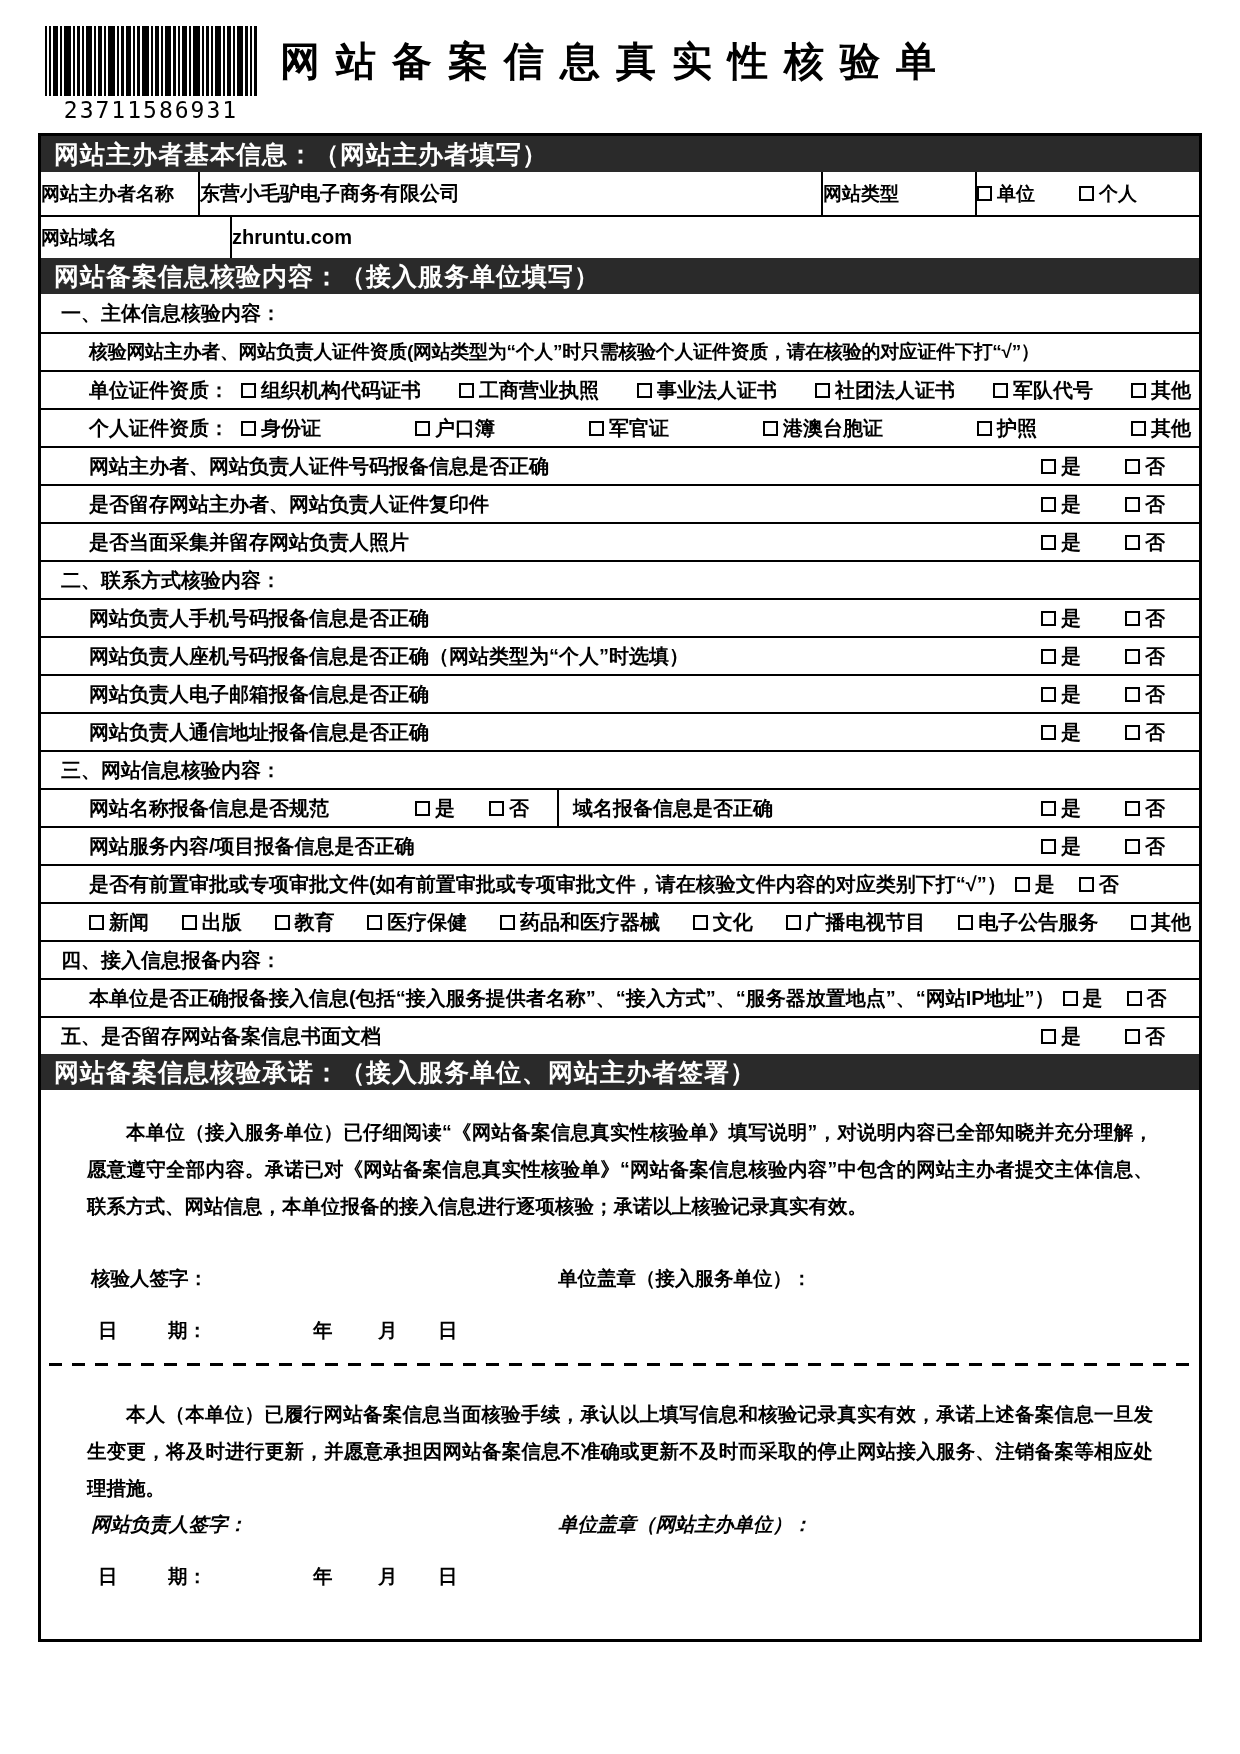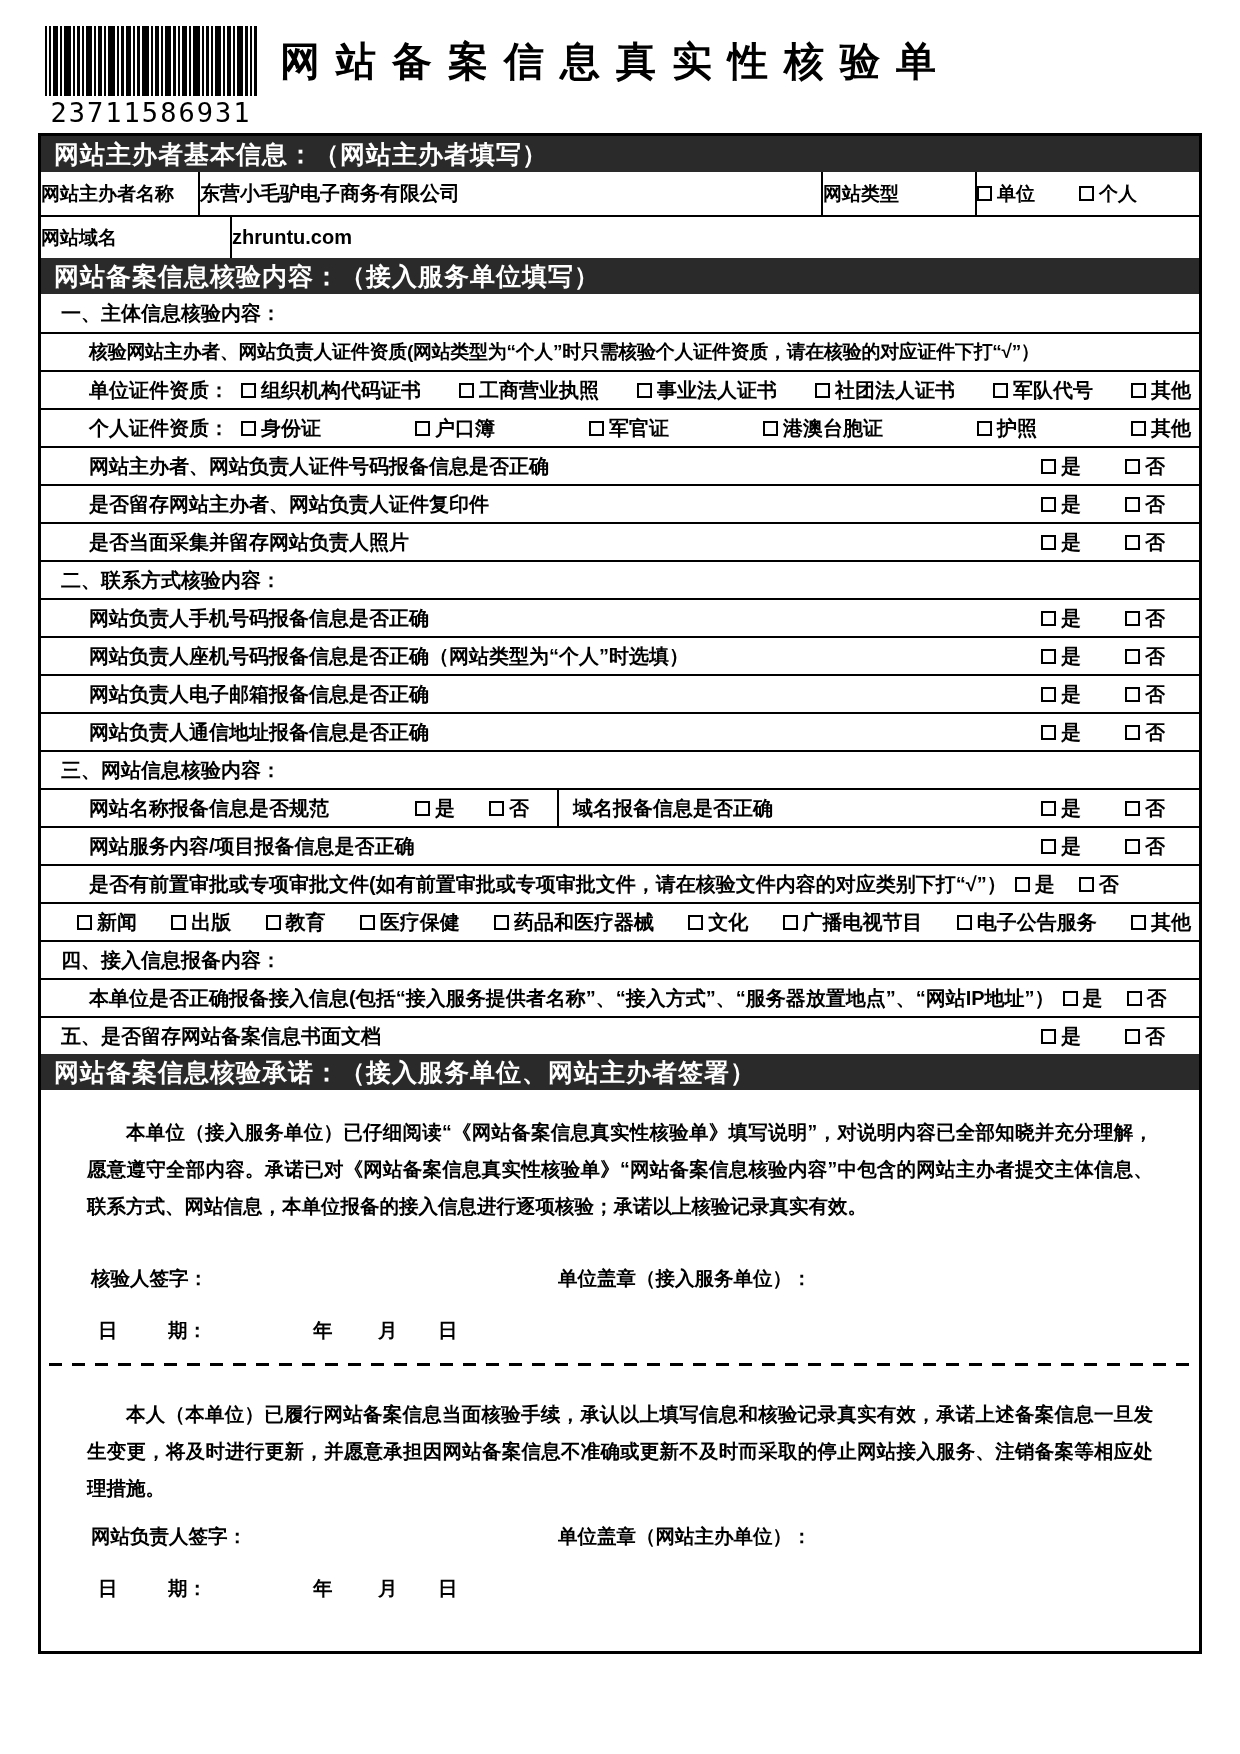--- a/index.html
+++ b/index.html
@@ -8,21 +8,21 @@
     width:1240px; height:1754px; position:relative;
     font-family:"Liberation Sans","DejaVu Sans",sans-serif;
     color:#000;
   }
   .page { position:absolute; inset:0; background:#fff; }
 
   
   .top { position:absolute; left:38px; top:22px; width:1164px; height:106px; }
   .barcode-block { position:absolute; left:6px; top:4px; width:214px; text-align:center; }
   .barcode-block svg { display:block; }
-  .bc-num { font-family:"DejaVu Sans Mono",monospace; font-size:27px; letter-spacing:2px; margin-top:1px; }
+  .bc-num { font-family:"DejaVu Sans Mono",monospace; font-size:23px; letter-spacing:2px; margin-top:1px; }
   .doc-title {
     position:absolute; left:242px; top:12px; white-space:nowrap;
     font-size:40px; font-weight:600; letter-spacing:16px;
   }
 
   
   .form { position:absolute; left:38px; top:133px; width:1164px; border:3px solid #000; background:#fff; }
   .bar {
     height:36px; background:#2a2a2a; color:#fff; display:flex; align-items:center;
     padding-left:13px; font-size:25px; font-weight:700; letter-spacing:1px;
@@ -40,21 +40,21 @@
 
   
   .crow { display:flex; align-items:center; height:38px; border-top:2px solid #000;
           font-size:20px; font-weight:600; white-space:nowrap; overflow:hidden; }
   .crow:first-child { border-top:none; }
   .sec-text { padding-left:20px; font-weight:700; }
   .note-text { padding-left:48px; font-size:19px; letter-spacing:-0.3px; }
   .txt-indent { padding-left:48px; }
   .cl-label { padding-left:48px; }
   .opts { display:flex; flex:1; justify-content:space-between; margin-left:12px; padding-right:8px; }
-  .opts.full { margin-left:0; padding-left:36px; }
+  .opts.full { margin-left:0; padding-left:48px; }
   .cbi { display:inline-flex; align-items:center; white-space:nowrap; }
   .cb { width:15px; height:15px; border:2px solid #000; margin-right:5px; flex:none; background:#fff; }
   .yn { margin-left:auto; display:inline-flex; gap:44px; padding-right:34px; }
   .yn.inline { margin-left:8px; gap:24px; padding-right:8px; }
   .split-left { width:518px; align-self:stretch; display:flex; align-items:center; border-right:2px solid #000; }
   .split-left .yn { gap:34px; padding-right:28px; }
   .split-right { flex:1; display:flex; align-items:center; }
   .split-right .txt { padding-left:14px; }
 
   
@@ -66,21 +66,21 @@
   .signrow .s2 { position:absolute; left:517px; }
   .daterow { position:relative; height:26px; margin-top:26px; font-size:19.5px; }
   .daterow .d1 { position:absolute; left:57px; }
   .daterow .d2 { position:absolute; left:127px; }
   .daterow .d3 { position:absolute; left:272px; }
   .daterow .d4 { position:absolute; left:337px; }
   .daterow .d5 { position:absolute; left:397px; }
   .dash { height:3px; margin:20px 8px 0 8px;
           background:repeating-linear-gradient(90deg,#000 0 13px,transparent 13px 23px); }
   .pledge .para.second { margin-top:30px; }
-  .signrow.second { margin-top:16px; }
+  .signrow.second { margin-top:4px;font-style:italic; }
 </style>
 </head>
 <body>
 
 <div class="page">
 
   <div class="top">
     <div class="barcode-block">
       <svg width="214" height="70" viewBox="0 0 212 70">
         <g fill="#000">

